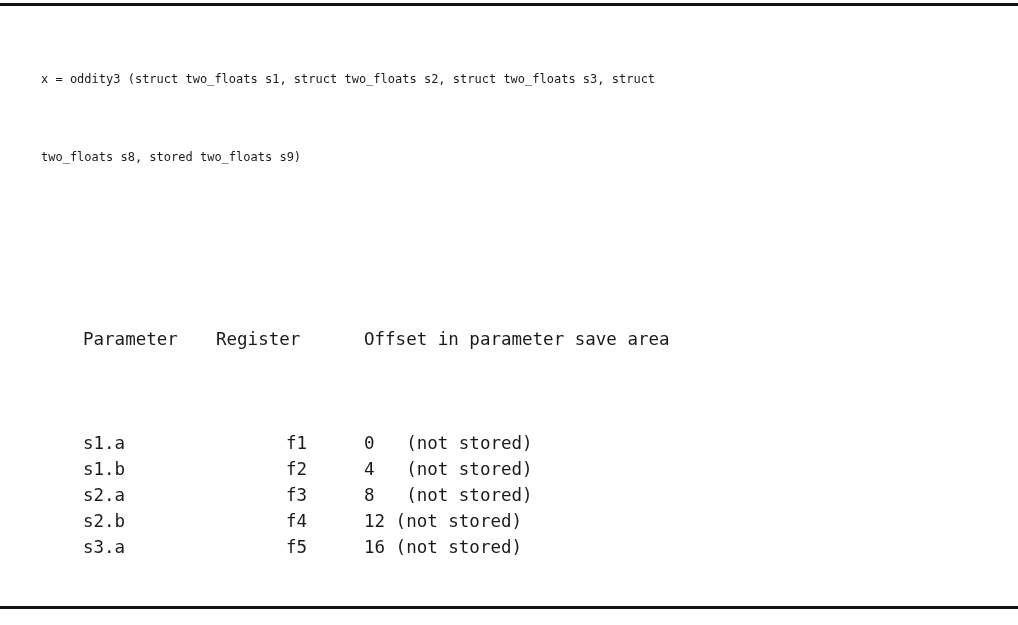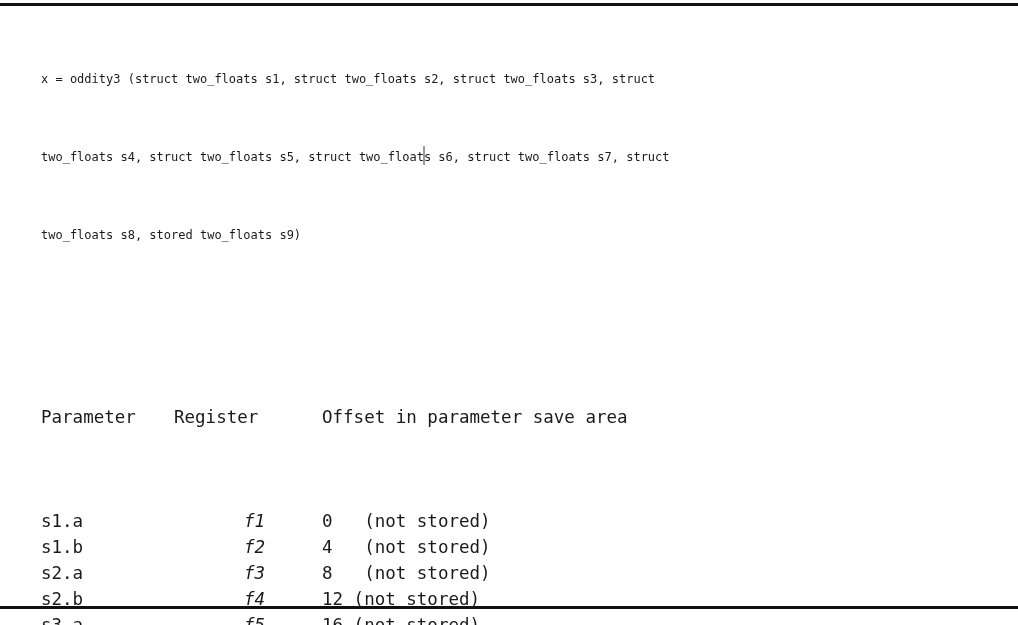--- a/index.html
+++ b/index.html
@@ -67,31 +67,31 @@
 
   
   .listing {
     font-size: 17.5px;
     line-height: 26px;
     white-space: pre;
   }
   .lrow {
     white-space: pre;
     height: 26px;
+    margin-left: 42px;
   }
   .col-param {
     display: inline-block;
     width: 133px;
     text-align: left;
   }
   .col-reg {
     display: inline-block;
     width: 91px;
     text-align: right;
-    font-style: italic;
   }
   .col-reg-head {
     display: inline-block;
     width: 91px;
     text-align: left;
   }
   .gap {
     display: inline-block;
     width: 57px;
   }
@@ -108,21 +108,20 @@
 <body>
 
 <div class="figure">
 
   <div class="rule rule-top"></div>
 
   <div class="content">
 
     <div class="signature">
       <div class="sig-line">x = oddity3 (struct two_floats s1, struct two_floats s2, struct two_floats s3, struct</div>
-      <div class="sig-line"><span>two_floats s4, struct two_floats s5, struct two_float</span><span class="caret"></span><span>s s6, struct two_floats s7, struct</span></div>
       <div class="sig-line">two_floats s8, stored two_floats s9)</div>
     </div>
 
     <div class="listing">
 
       <div class="lrow header-row"><span class="col-param">Parameter</span><span class="col-reg-head">Register</span><span class="gap"></span><span class="col-offset">Offset in parameter save area</span></div>
 
       <div id="rows-container"><div class="lrow"><span class="col-param">s1.a</span><span class="col-reg">f1</span><span class="gap"></span><span class="col-offset">0   (not stored)</span></div><div class="lrow"><span class="col-param">s1.b</span><span class="col-reg">f2</span><span class="gap"></span><span class="col-offset">4   (not stored)</span></div><div class="lrow"><span class="col-param">s2.a</span><span class="col-reg">f3</span><span class="gap"></span><span class="col-offset">8   (not stored)</span></div><div class="lrow"><span class="col-param">s2.b</span><span class="col-reg">f4</span><span class="gap"></span><span class="col-offset">12 (not stored)</span></div><div class="lrow"><span class="col-param">s3.a</span><span class="col-reg">f5</span><span class="gap"></span><span class="col-offset">16 (not stored)</span></div></div>
 
     </div>

